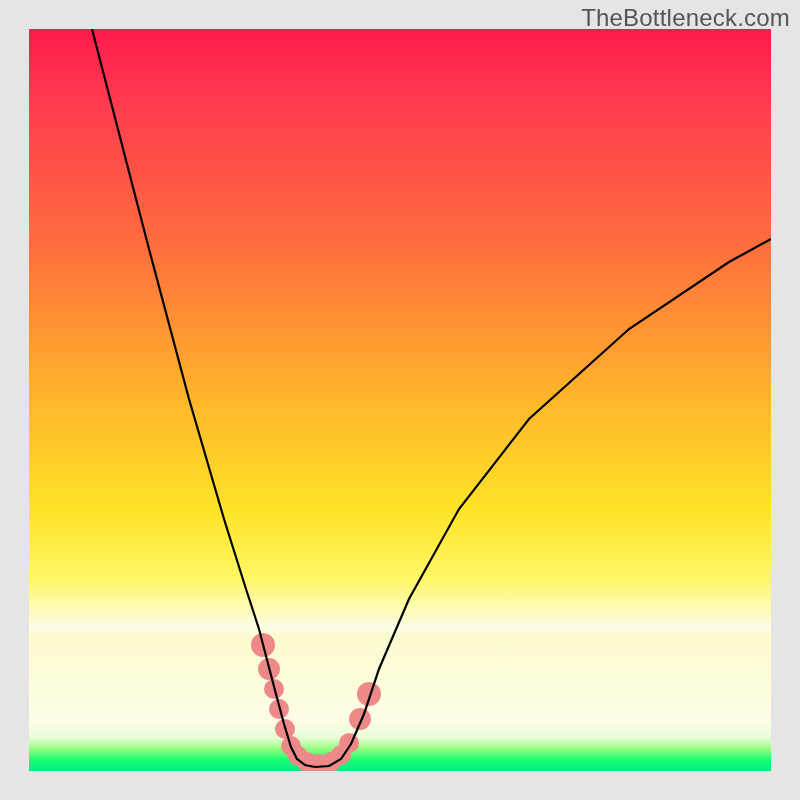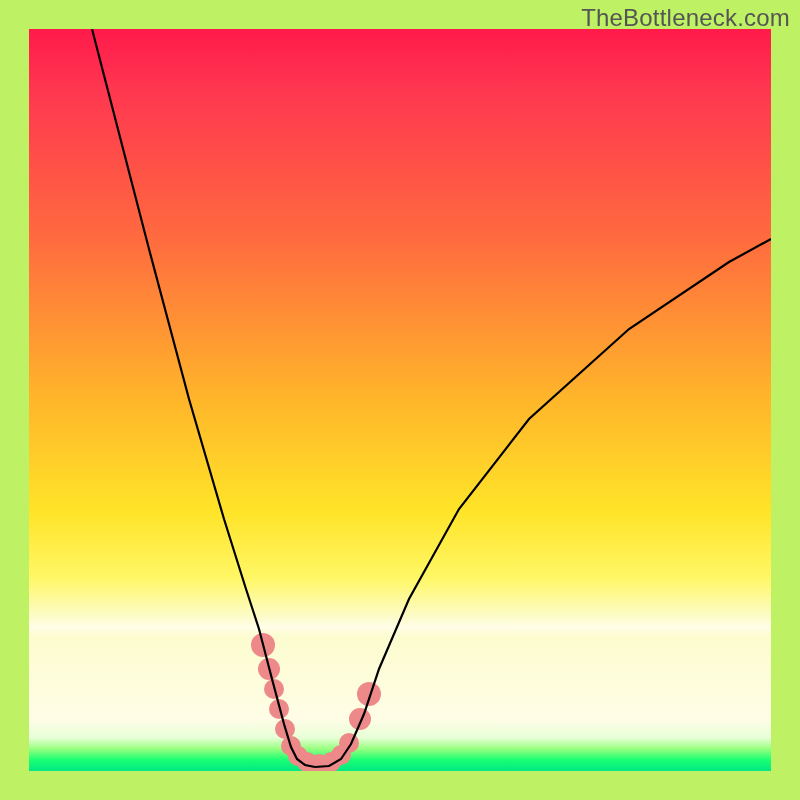--- a/index.html
+++ b/index.html
@@ -10,21 +10,21 @@
     height: 800px;
     overflow: hidden;
     font-family: Arial, Helvetica, sans-serif;
   }
   .frame {
     position: absolute;
     top: 0;
     left: 0;
     width: 800px;
     height: 800px;
-    background: #bef264;
+    background: #e5e5e5;
   }
   .plot-area {
     position: absolute;
     top: 29px;
     left: 29px;
     width: 742px;
     height: 742px;
     
     background: linear-gradient(
       to bottom,

